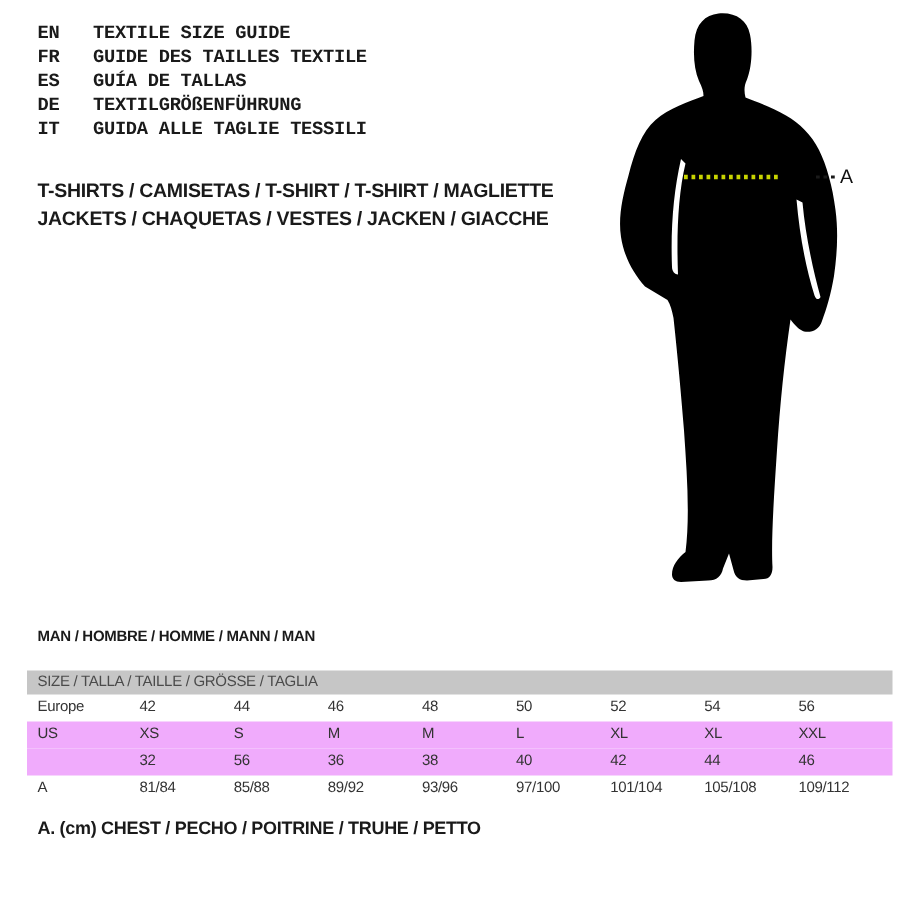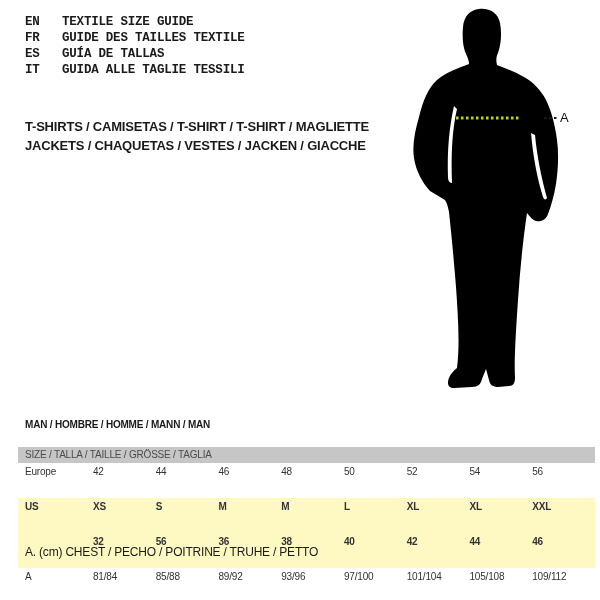--- a/index.html
+++ b/index.html
@@ -25,45 +25,49 @@
 
   
   .section-title{position:absolute;left:25px;top:419px;font-size:10px;font-weight:700;}
 
   
   .size-table{position:absolute;left:18px;top:447px;width:577px;font-size:10px;}
   .size-table-header{
     height:16px;line-height:16px;background:#c6c6c6;color:#4b4b4b;
     padding-left:7px;font-weight:400;
   }
-  .trow{display:grid;grid-template-columns:75px repeat(8,1fr);height:35px;line-height:18px;}
-  .trow.alt{background:#fef9c3;font-weight:bold;}
+  .trow{display:grid;grid-template-columns:75px repeat(8,1fr);height:18px;line-height:18px;}
+  .trow.alt{background:#f0abfc;}
   .tcell{text-align:left;color:#333;}
   .tcell.label{text-align:left;padding-left:7px;color:#333;}
 
   
-  .footnote{position:absolute;left:25px;top:545px;font-size:12px;font-weight:400;}
+  .footnote{position:absolute;left:25px;top:545px;font-size:12px;font-weight:700;}
 </style>
 </head>
 <body>
 
 <div class="stage">
 
   <div class="lang-list">
     <div class="lang-row">
       <span class="lang-code">EN</span>
       <span>TEXTILE SIZE GUIDE</span>
     </div>
     <div class="lang-row">
       <span class="lang-code">FR</span>
       <span>GUIDE DES TAILLES TEXTILE</span>
     </div>
     <div class="lang-row">
       <span class="lang-code">ES</span>
       <span>GUÍA DE TALLAS</span>
+    </div>
+    <div class="lang-row">
+      <span class="lang-code">DE</span>
+      <span>TEXTILGRÖßENFÜHRUNG</span>
     </div>
     <div class="lang-row">
       <span class="lang-code">IT</span>
       <span>GUIDA ALLE TAGLIE TESSILI</span>
     </div>
   </div>
 
   <div class="categories">
     <div>T-SHIRTS / CAMISETAS / T-SHIRT / T-SHIRT / MAGLIETTE</div>
     <div>JACKETS / CHAQUETAS / VESTES / JACKEN / GIACCHE</div>

